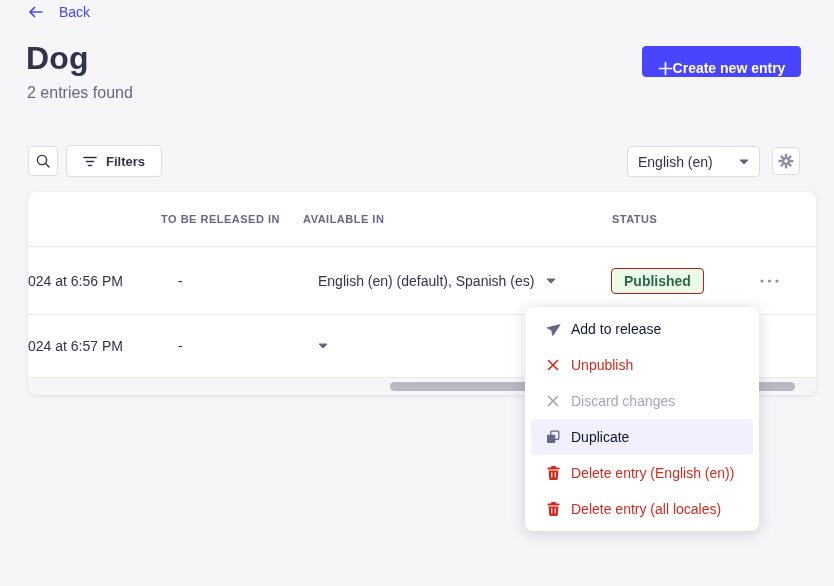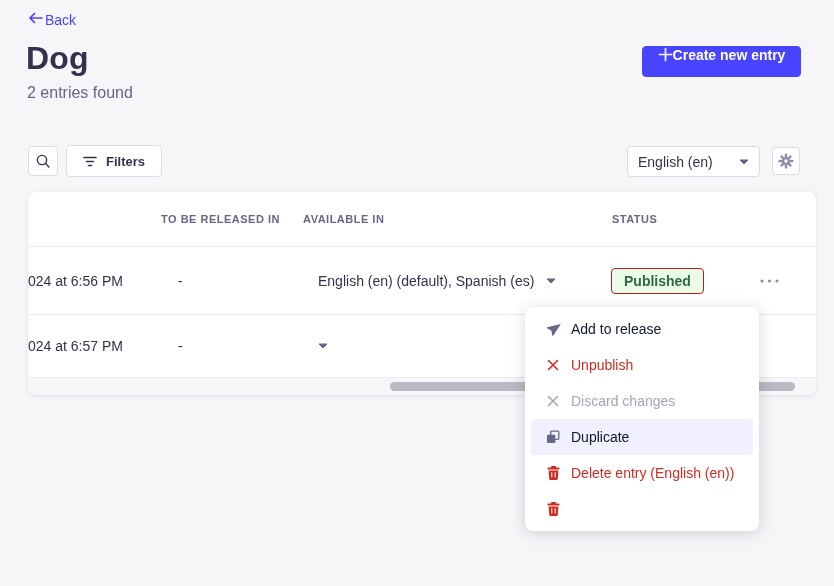--- a/index.html
+++ b/index.html
@@ -7,27 +7,27 @@
   body {
     position:relative;
     background:#f6f6f9;
     font-family:"Liberation Sans", sans-serif;
     color:#32324d;
     overflow:hidden;
   }
   svg { display:block; }
 
   
-  .back-link { position:absolute; left:28px; top:12px; display:flex; gap:2px;
+  .back-link { position:absolute; left:28px; top:4px; display:flex; align-items:center; gap:16px;
     color:#4945ff; font-size:14px; font-weight:500; cursor:pointer; }
   .page-title { position:absolute; left:26px; top:40px; font-size:32px; font-weight:700; color:#32324d; letter-spacing:.2px; }
   .subtitle { position:absolute; left:27px; top:84px; font-size:16px; color:#666687; }
   .create-btn { position:absolute; left:642px; top:46px; width:159px; height:31px;
     background:#4945ff; border:1px solid #4945ff; border-radius:4px; color:#fff;
-    display:flex; align-items:flex-start; justify-content:center; gap:0;
+    display:flex; align-items:flex-end; justify-content:center; gap:0;
     font-size:14px; font-weight:600; cursor:pointer; font-family:inherit; }
 
   
   .icon-btn { background:#fff; border:1px solid #dcdce4; border-radius:4px;
     display:flex; align-items:center; justify-content:center; cursor:pointer; }
   .search-btn { position:absolute; left:28px; top:146px; width:30px; height:30px; }
   .filters-btn { position:absolute; left:66px; top:145px; height:32px; padding:0 16px;
     background:#fff; border:1px solid #dcdce4; border-radius:4px;
     display:flex; align-items:center; gap:9px; font-size:13px; font-weight:600; color:#32324d;
     cursor:pointer; font-family:inherit; }
@@ -243,15 +243,16 @@
     <span class="mi-icon">
       <svg width="13" height="14" viewBox="0 0 13 14">
           <g fill="#d02b20">
             <rect x="4.1" y="0" width="4.8" height="2" rx="0.6"></rect>
             <rect x="0.5" y="1.6" width="12" height="1.9" rx="0.7"></rect>
             <path d="M1.6 4.6h9.8l-.6 8.1a1.4 1.4 0 01-1.4 1.3H3.6a1.4 1.4 0 01-1.4-1.3L1.6 4.6z"></path>
           </g>
           <path d="M4.8 6.6v4.5M8.2 6.6v4.5" stroke="#ffffff" stroke-width="1" stroke-linecap="round"></path>
         </svg>
     </span>
+    <span>Delete entry (all locales)</span>
   </div>
 
 </div>
 
 </body></html>

